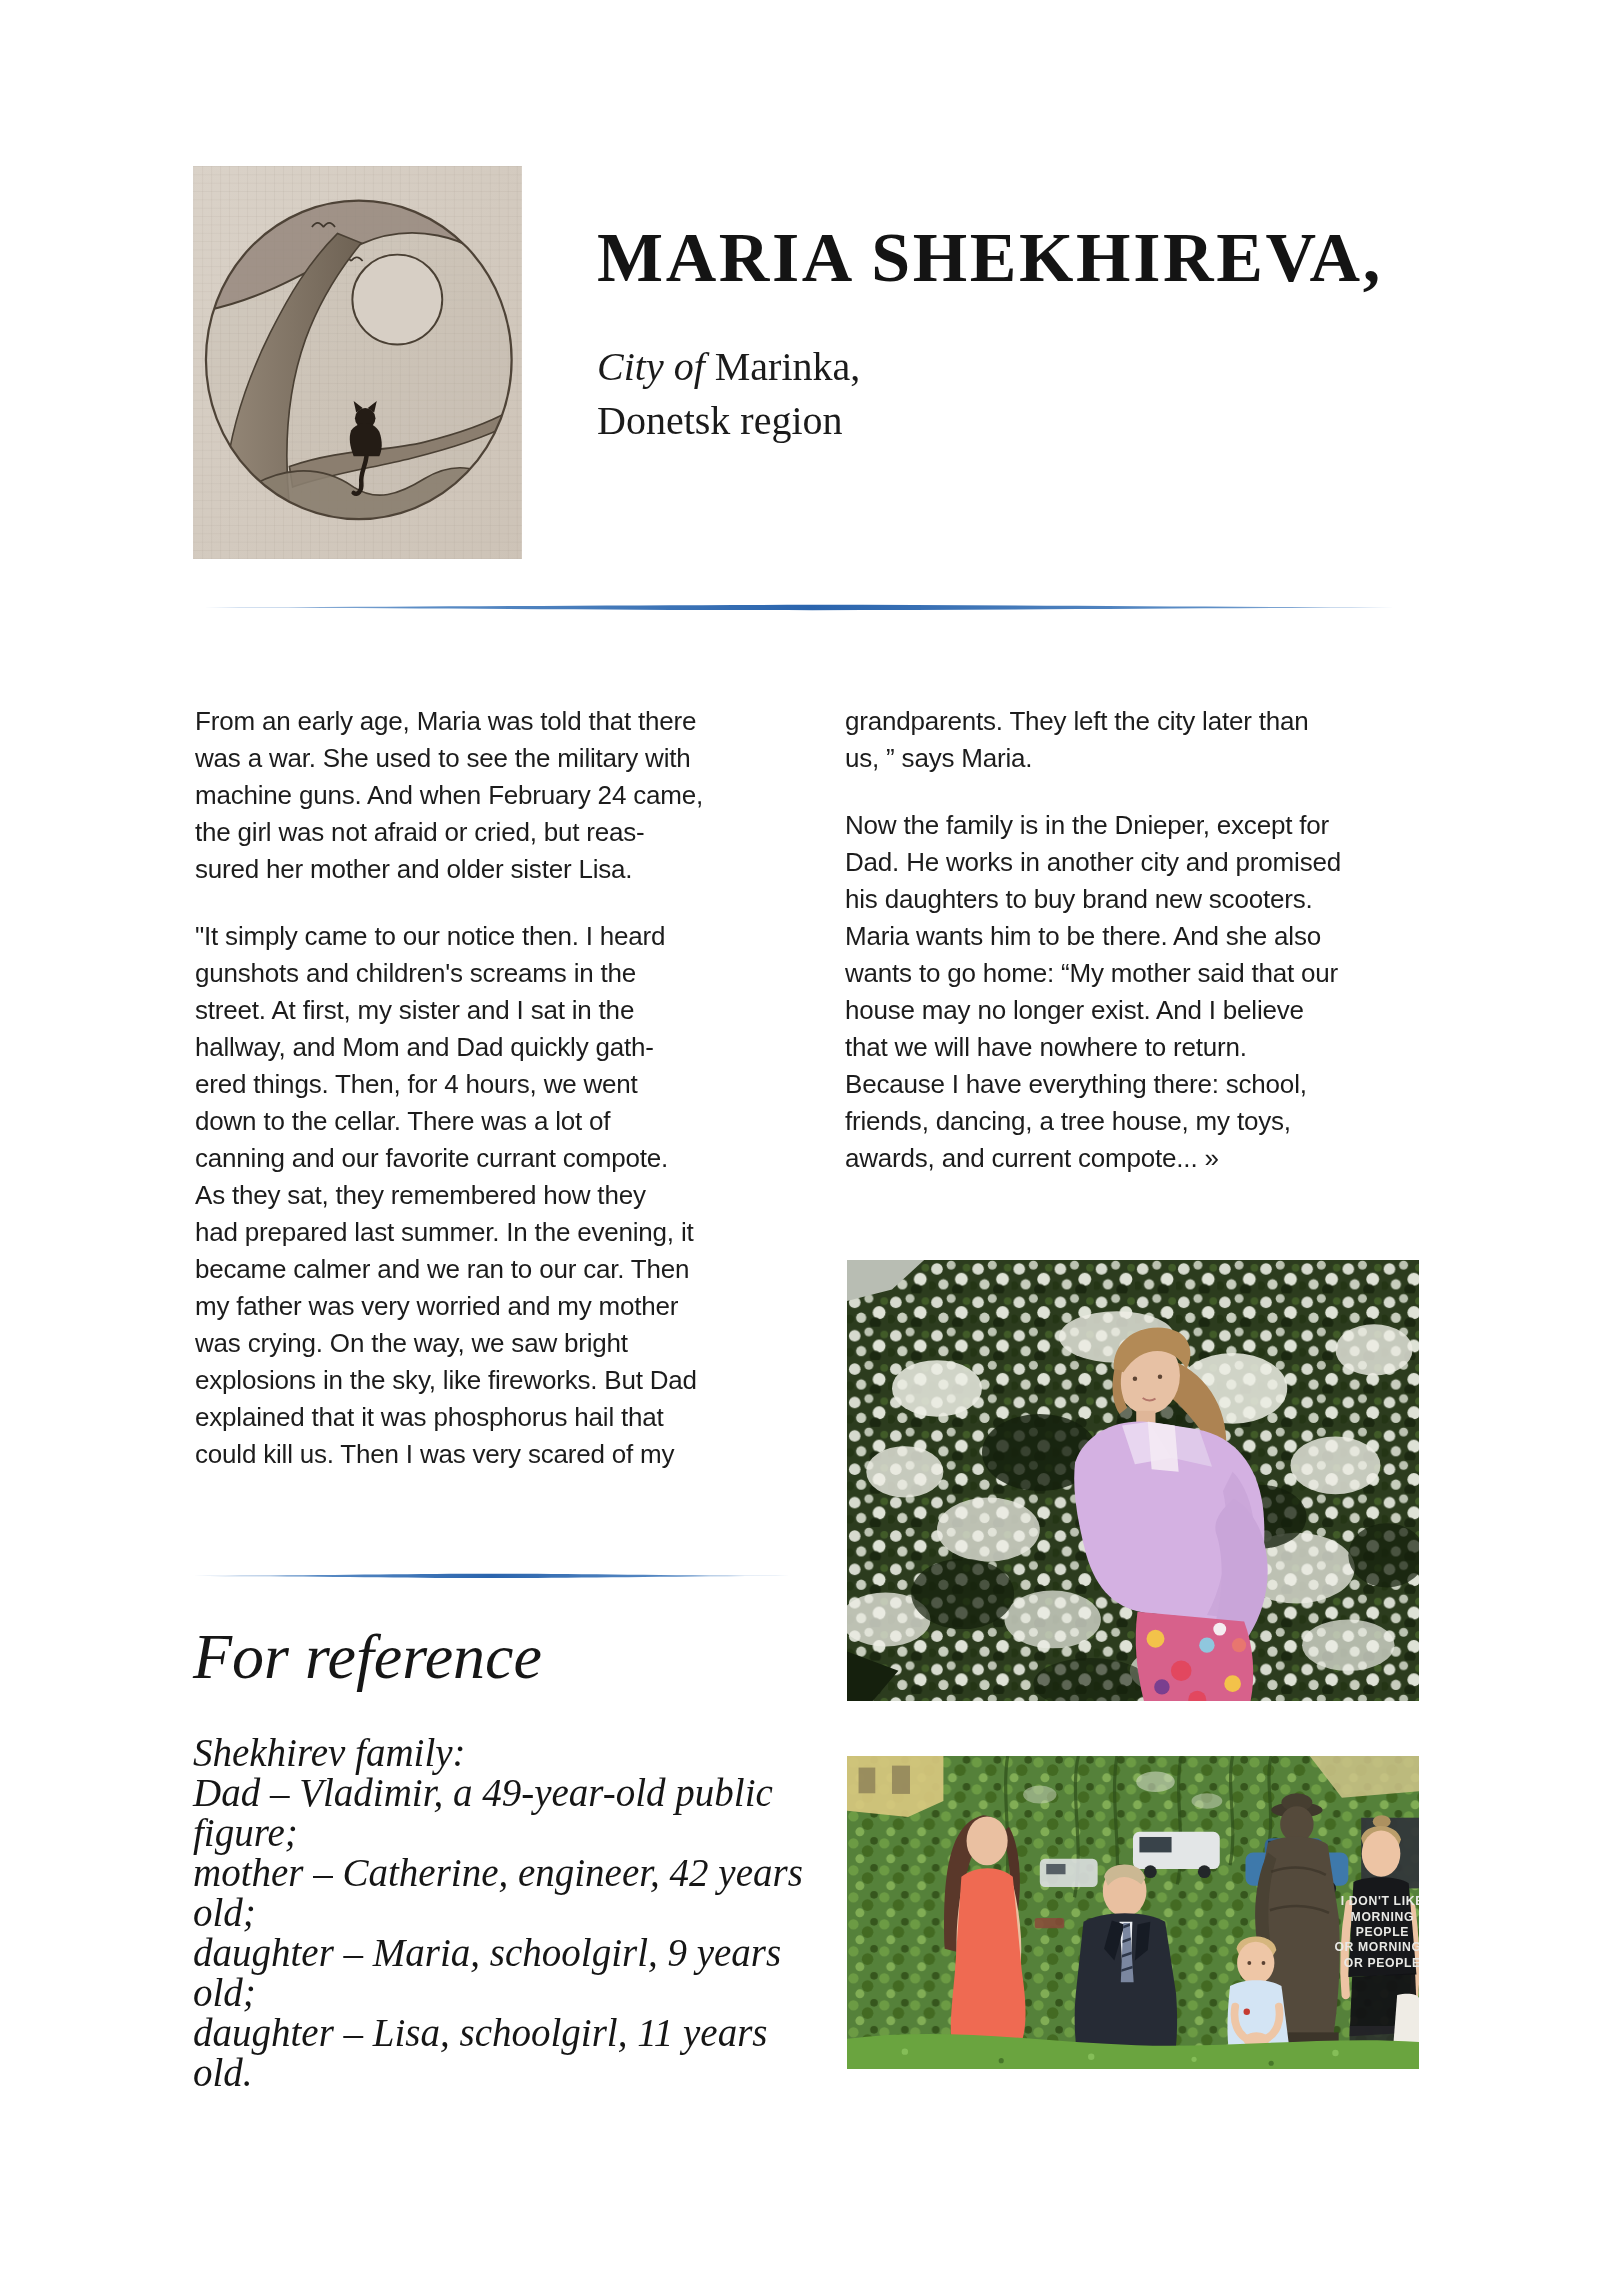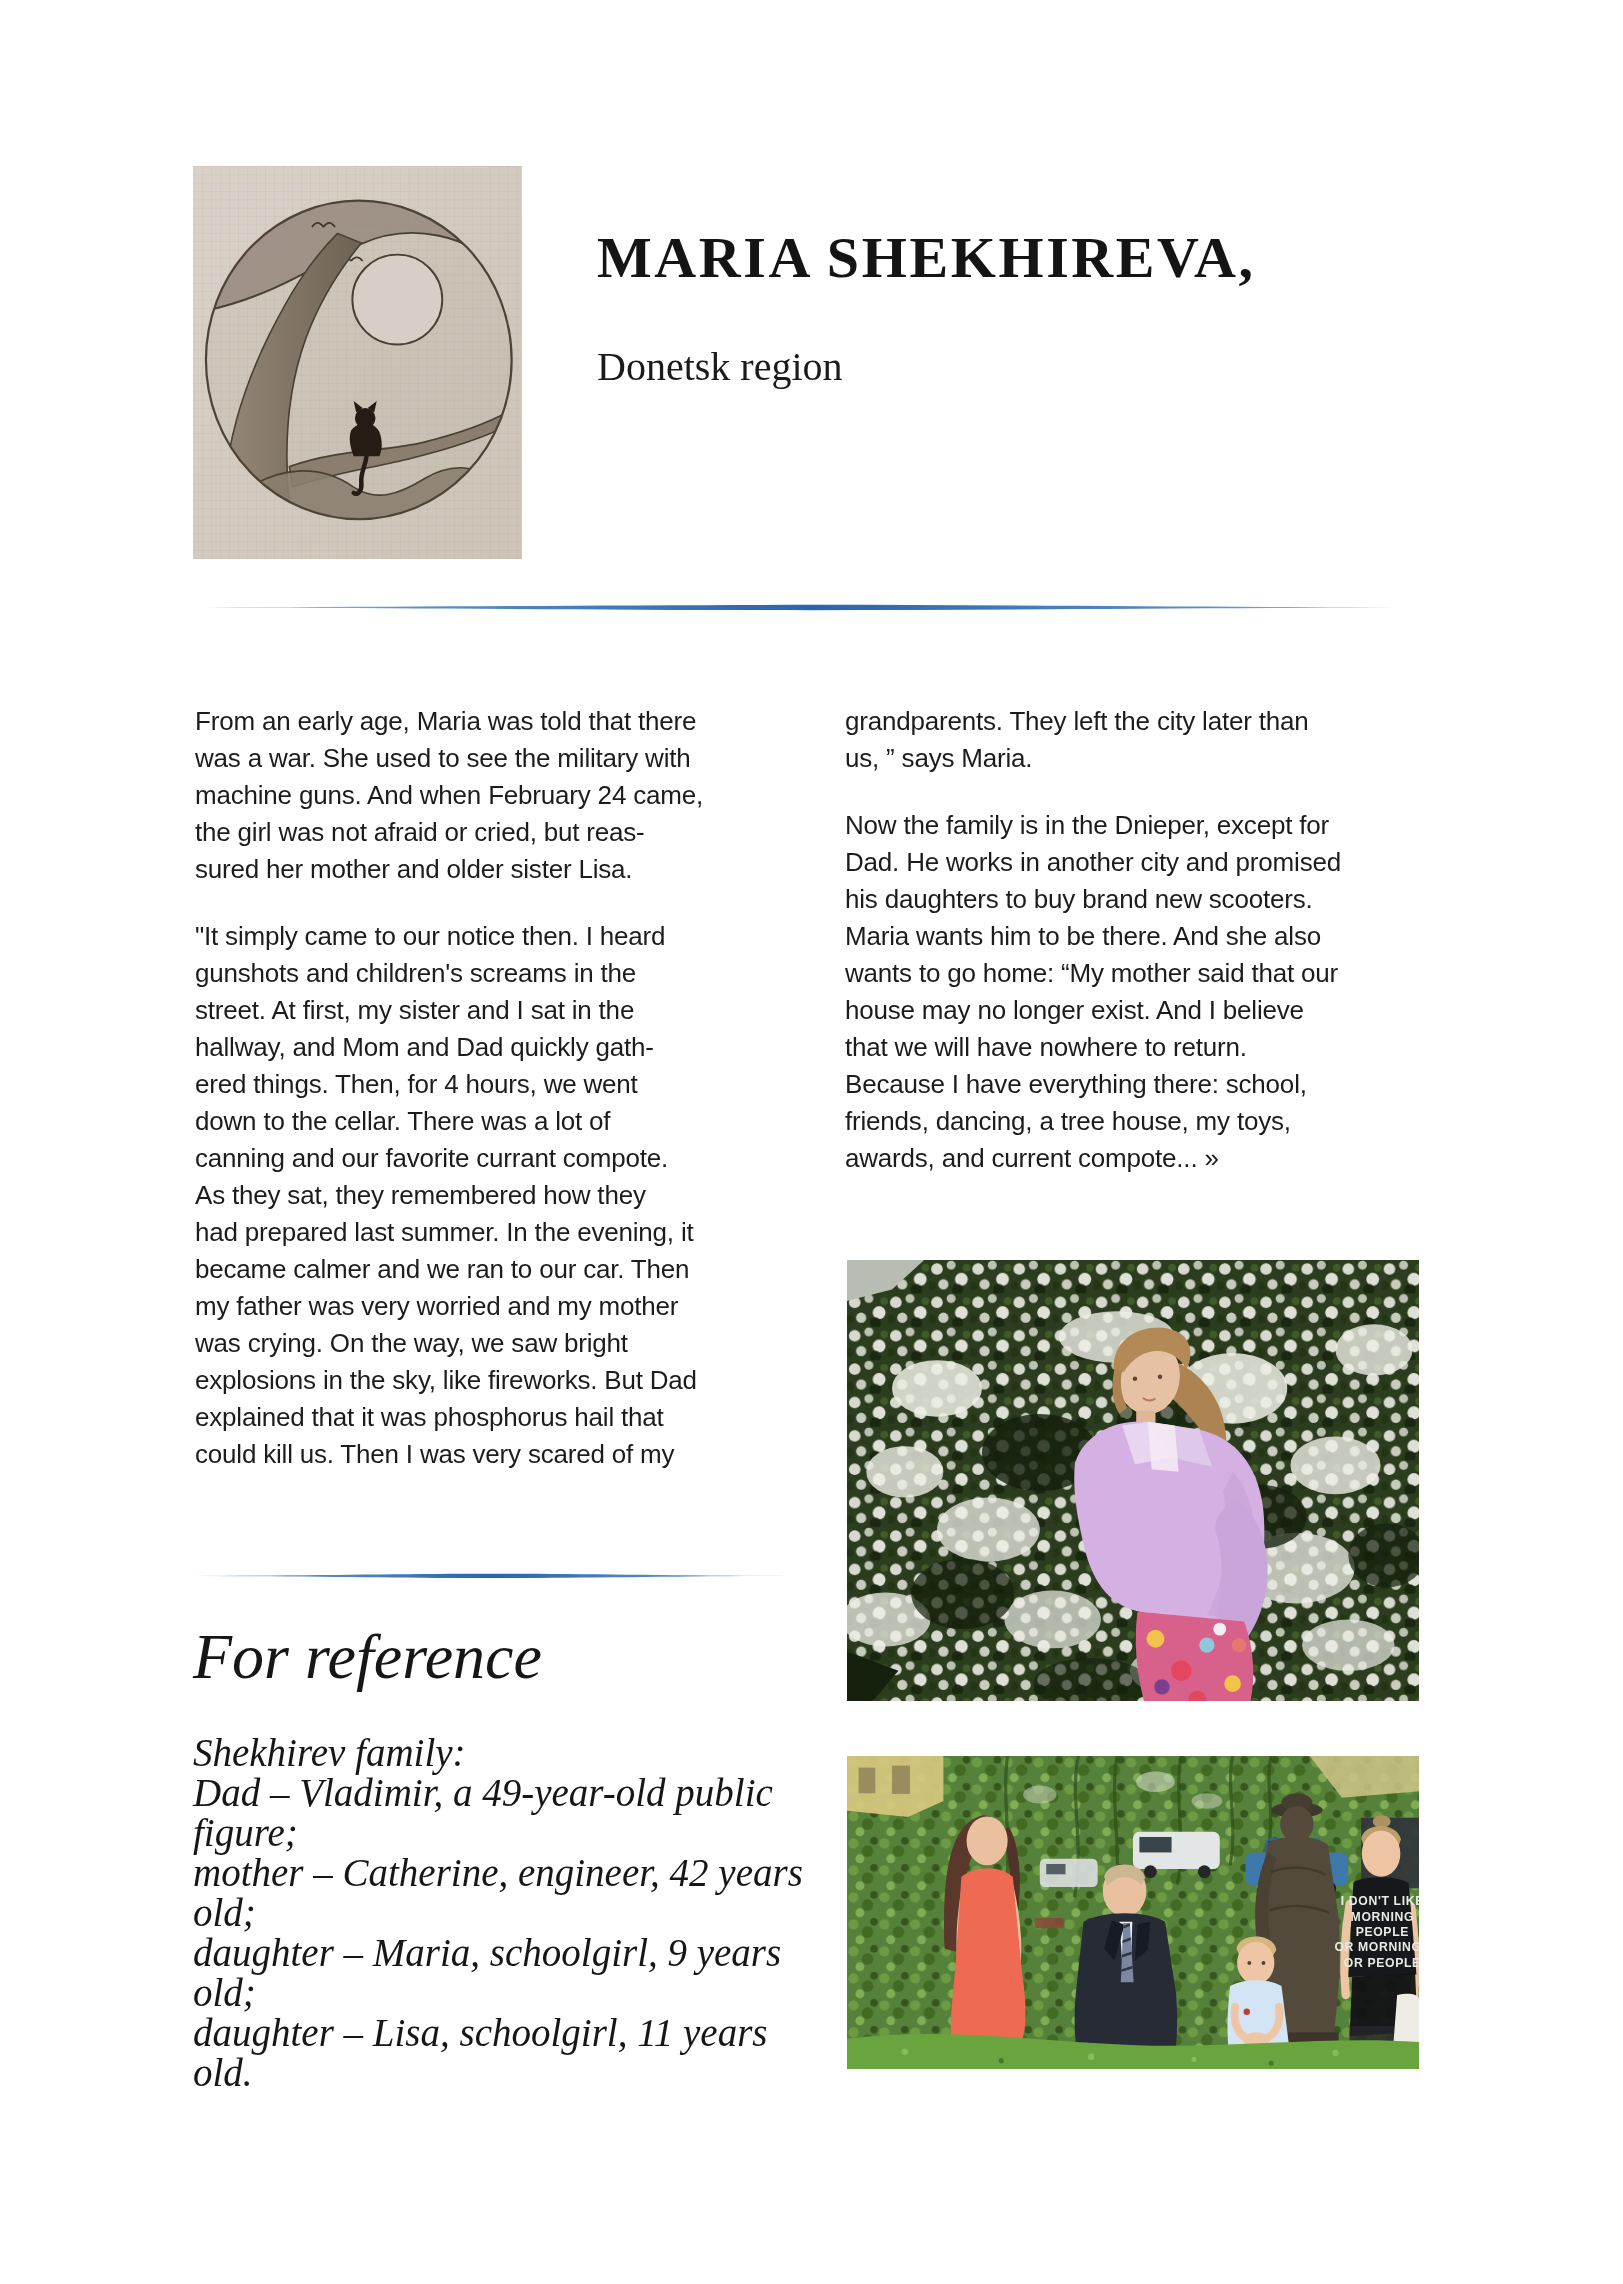--- a/index.html
+++ b/index.html
@@ -4,21 +4,21 @@
 <style>
   html,body{margin:0;padding:0;background:#ffffff;}
   .page{position:relative;width:1624px;height:2284px;background:#ffffff;overflow:hidden;
         font-family:"Liberation Sans","DejaVu Sans",sans-serif;color:#1c1c1c;}
   .abs{position:absolute;}
 
   
   .drawing{left:193px;top:166px;width:329px;height:393px;}
   .drawing svg{display:block;width:100%;height:100%;}
   .header-text{left:597px;top:215px;width:899px;font-family:"Liberation Serif","DejaVu Serif",serif;}
-  .title{font-size:58px;line-height:85px;font-weight:700;letter-spacing:2.6px;color:#141414;}
+  .title{font-size:70px;line-height:85px;font-weight:700;letter-spacing:2.6px;color:#141414;}
   .subtitle{font-size:72px;line-height:83px;font-style:italic;font-weight:400;margin-top:19px;color:#141414;}
   .location{margin-top:40px;font-size:40px;line-height:54px;color:#1b1b1b;}
   .location .it{font-style:italic;}
 
   
   .divider1{left:186px;top:604px;width:1252px;height:7px;}
   .refblock .divider2{width:597px;height:5.8px;display:block;}
   .divider-svg{display:block;width:100%;height:100%;}
 
   
@@ -83,20 +83,21 @@
           <path d="M270,452 C268,470 260,478 262,494 C263,506 256,514 250,509" fill="none" stroke="#241c15" stroke-width="7" stroke-linecap="round"></path>
         </g>
       </g>
       <ellipse cx="258" cy="302" rx="238" ry="248" fill="none" stroke="#4e4337" stroke-width="3.5"></ellipse>
     </svg>
   </div>
 
   <div class="abs header-text">
     <div class="title">MARIA SHEKHIREVA,</div>
     <div class="location">
+      <div><span class="it">City of</span><span> Marinka,</span></div>
       <div>Donetsk region</div>
     </div>
   </div>
 
   <div class="abs divider1">
     <svg class="divider-svg" viewBox="0 0 1000 10" preserveAspectRatio="none">
       <defs>
         <linearGradient id="dg1" x1="0" y1="0" x2="1" y2="0">
           <stop offset="0" stop-color="#c3d5ec"></stop>
             <stop offset="0.18" stop-color="#5d8ec6"></stop>

